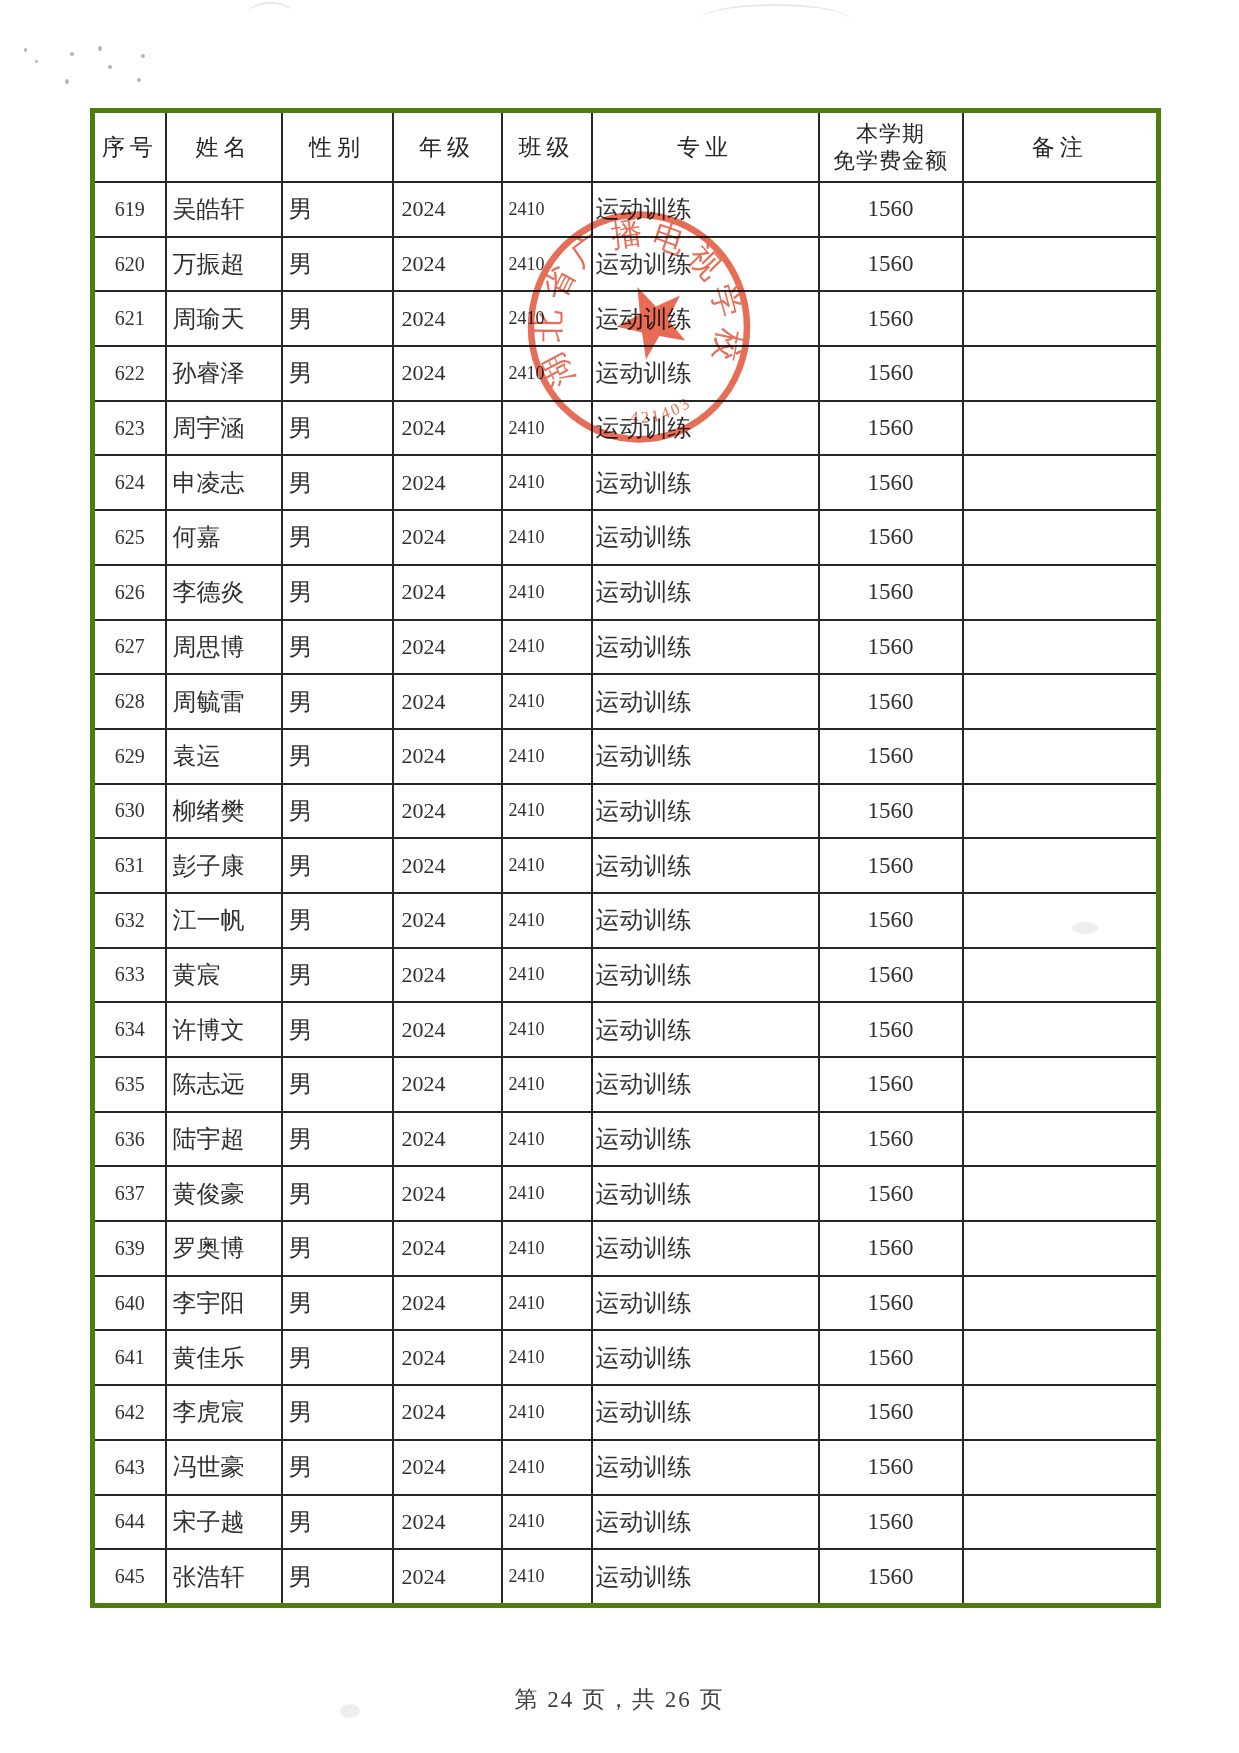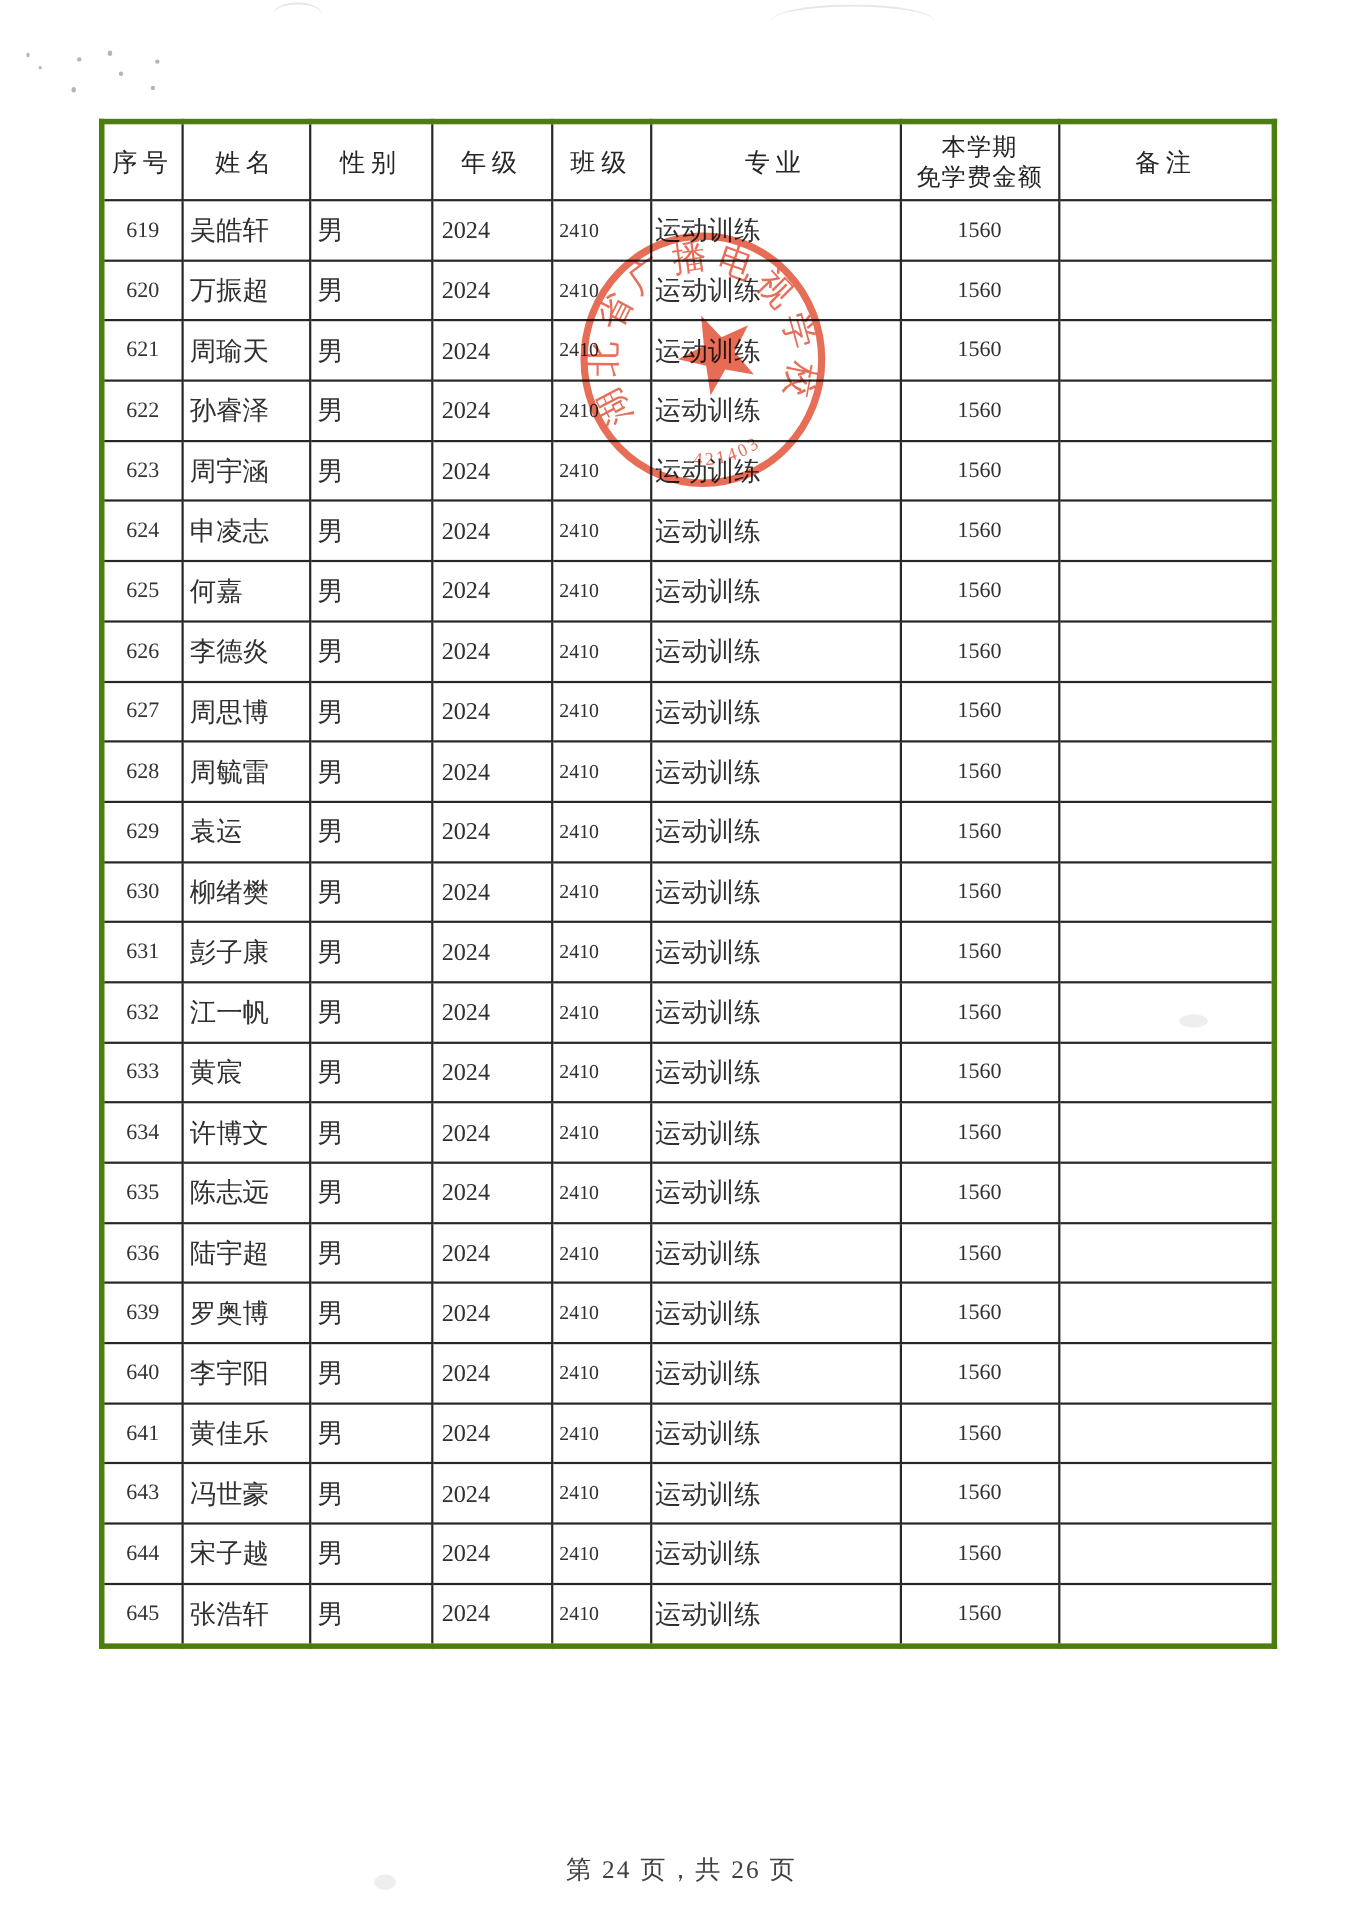--- a/index.html
+++ b/index.html
@@ -21,21 +21,21 @@
   table{border:5px solid #4d7c0f;}
   thead th{height:66px;font-size:23px;font-weight:normal;color:#262626;text-align:center;letter-spacing:5px;}
   thead th.fee-h{letter-spacing:1px;font-size:22px;line-height:1.25;}
   tbody td{height:50.7px;font-size:24px;vertical-align:middle;color:#303030;}
   td.c-no{ text-align:center;font-size:20px;color:#333;}
   td.c-name{ text-align:left;padding-left:6px;}
   td.c-gender{text-align:left;padding-left:6px;}
   td.c-grade{ text-align:left;padding-left:8px;font-size:22px;margin-top:48px;}
   td.c-class{ text-align:left;padding-left:6px;font-size:18px;}
   td.c-major{ text-align:left;padding-left:3px;}
-  td.c-amount{text-align:center;font-size:20px;}
+  td.c-amount{text-align:center;font-size:23px;}
   td.c-remark{text-align:left;}
 
   
   .footer{
     position:absolute;top:1684px;left:0;width:1239px;text-align:center;
     font-size:23px;letter-spacing:2px;color:#404040;
   }
 
   
   .stamp{
@@ -265,20 +265,30 @@
           <td class="c-no">636</td>
           <td class="c-name">陆宇超</td>
           <td class="c-gender">男</td>
           <td class="c-grade">2024</td>
           <td class="c-class">2410</td>
           <td class="c-major">运动训练</td>
           <td class="c-amount">1560</td>
           <td class="c-remark"></td>
         </tr>
         <tr>
+          <td class="c-no">637</td>
+          <td class="c-name">黄俊豪</td>
+          <td class="c-gender">男</td>
+          <td class="c-grade">2024</td>
+          <td class="c-class">2410</td>
+          <td class="c-major">运动训练</td>
+          <td class="c-amount">1560</td>
+          <td class="c-remark"></td>
+        </tr>
+        <tr>
           <td class="c-no">639</td>
           <td class="c-name">罗奥博</td>
           <td class="c-gender">男</td>
           <td class="c-grade">2024</td>
           <td class="c-class">2410</td>
           <td class="c-major">运动训练</td>
           <td class="c-amount">1560</td>
           <td class="c-remark"></td>
         </tr>
         <tr>
@@ -287,20 +297,30 @@
           <td class="c-gender">男</td>
           <td class="c-grade">2024</td>
           <td class="c-class">2410</td>
           <td class="c-major">运动训练</td>
           <td class="c-amount">1560</td>
           <td class="c-remark"></td>
         </tr>
         <tr>
           <td class="c-no">641</td>
           <td class="c-name">黄佳乐</td>
+          <td class="c-gender">男</td>
+          <td class="c-grade">2024</td>
+          <td class="c-class">2410</td>
+          <td class="c-major">运动训练</td>
+          <td class="c-amount">1560</td>
+          <td class="c-remark"></td>
+        </tr>
+        <tr>
+          <td class="c-no">642</td>
+          <td class="c-name">李虎宸</td>
           <td class="c-gender">男</td>
           <td class="c-grade">2024</td>
           <td class="c-class">2410</td>
           <td class="c-major">运动训练</td>
           <td class="c-amount">1560</td>
           <td class="c-remark"></td>
         </tr>
         <tr>
           <td class="c-no">643</td>
           <td class="c-name">冯世豪</td>

